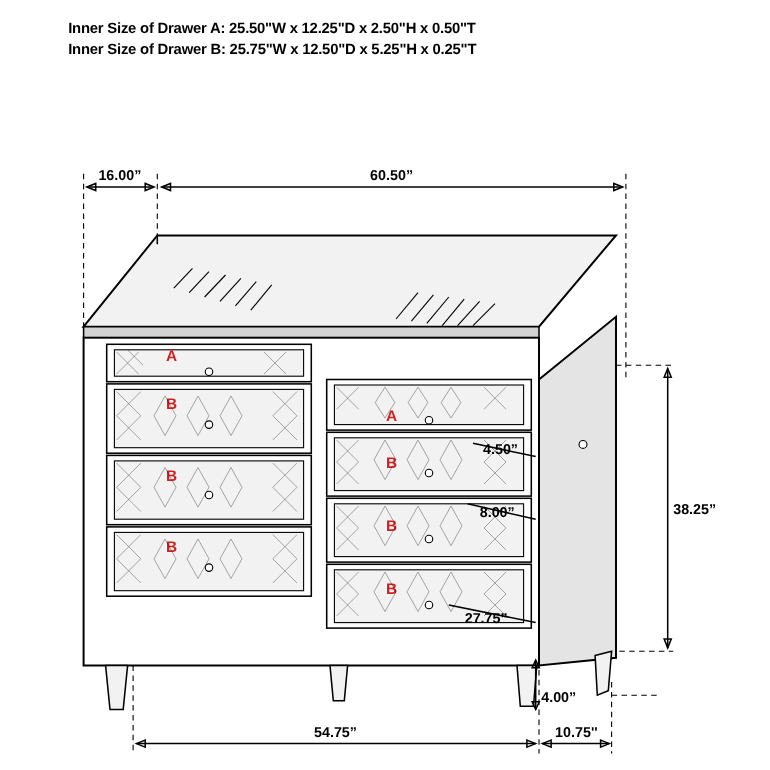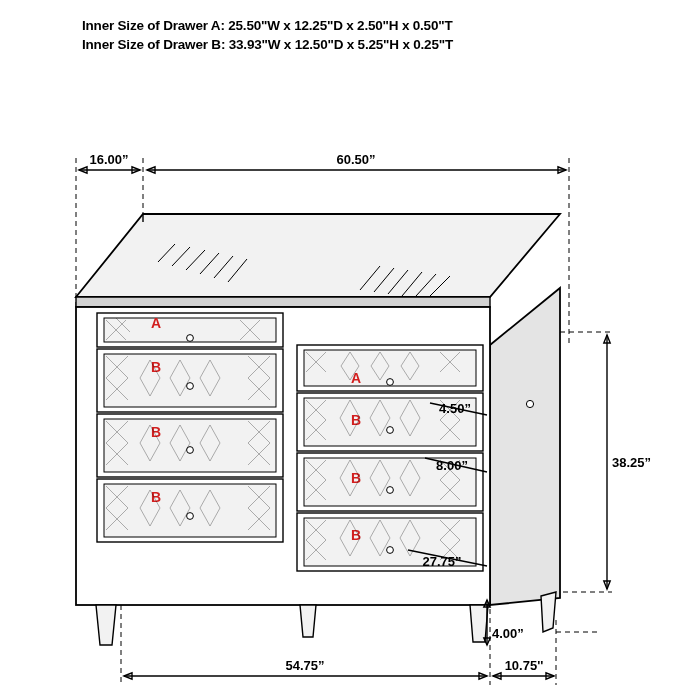--- a/index.html
+++ b/index.html
@@ -23,21 +23,21 @@
   .spec-lines {
     position: absolute;
     left: 62px;
     top: 16px;
     width: 600px;
     font-size: 13.5px;
     font-weight: bold;
     line-height: 19px;
     letter-spacing: -0.2px;
   }
-  .spec-line { white-space: nowrap; margin-left: 20px; }
+  .spec-line { white-space: nowrap; }
 
   svg.diagram {
     position: absolute;
     left: 0;
     top: 0;
     width: 700px;
     height: 700px;
   }
   .dim-label {
     font-family: "Liberation Sans", sans-serif;
@@ -61,21 +61,21 @@
   .fill-mg { fill: #e4e4e4; }
   .fill-dg { fill: #d2d2d2; }
 </style>
 </head>
 <body>
 
 <div id="stage">
 
   <div class="spec-lines">
     <div class="spec-line">Inner Size of Drawer A: 25.50"W x 12.25"D x 2.50"H x 0.50"T</div>
-    <div class="spec-line">Inner Size of Drawer B: 33.93"W x 12.50"D x 5.25"H x 0.25"T</div>
+    <div class="spec-line">Inner Size of Drawer B: 25.75"W x 12.50"D x 5.25"H x 0.25"T</div>
   </div>
 
   <svg class="diagram" viewBox="0 0 700 700">
 
     <g>
 
       <line class="ln dash" x1="76" y1="158" x2="76" y2="310"></line>
       <line class="ln dash" x1="143" y1="158" x2="143" y2="290"></line>
       <line class="ln dash" x1="569" y1="158" x2="569" y2="345"></line>
 

